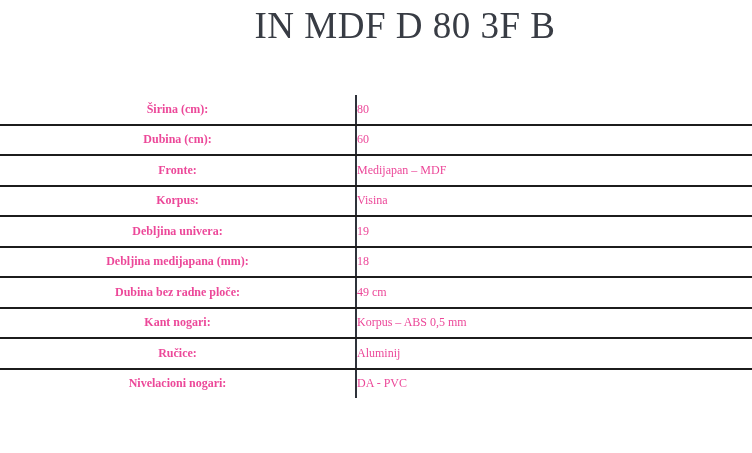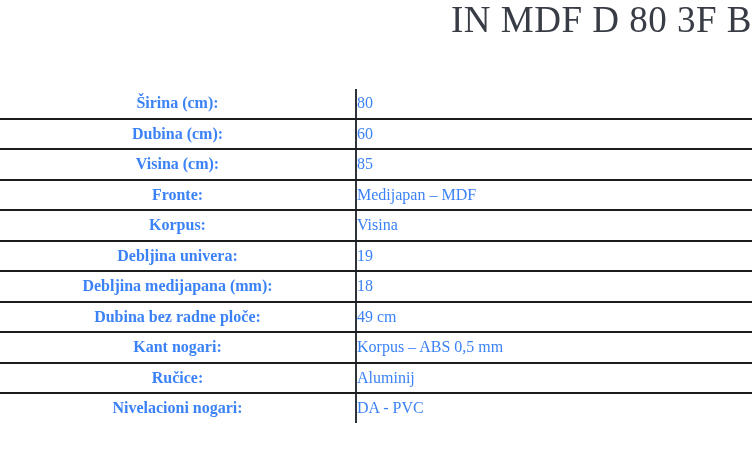--- a/index.html
+++ b/index.html
@@ -15,41 +15,42 @@
   }
   .page {
     width: 752px;
     height: 453px;
     background: #ffffff;
     position: relative;
     overflow: hidden;
   }
   .page-title {
     margin: 0;
+    padding-top: 6px;
     padding-left: 58px; 
-    text-align: right;
+    text-align: center;
     font-size: 37px;
     line-height: 40px;
     font-weight: 400;
     letter-spacing: 0.5px;
     color: #383c44;
     white-space: nowrap;
   }
   table.spec-table {
     border-collapse: collapse;
     table-layout: fixed;
     width: 752px;
     margin-top: 49px;
   }
   table.spec-table td {
     height: 28.5px;
     padding: 0;
     vertical-align: middle;
-    font-size: 16px;
-    color: #3b82f6;
+    font-size: 12px;
+    color: #ec4899;
     border-bottom: 2px solid #1c1c1c;
   }
   table.spec-table tr:last-child td {
     border-bottom: none;
   }
   td.label-cell {
     width: 355px;
     text-align: center;
     font-weight: 700;
     border-right: 2px solid #2e323a;
@@ -70,24 +71,20 @@
 
   <table class="spec-table">
     <tbody>
         <tr>
           <td class="label-cell">Širina (cm):</td>
           <td class="value-cell">80</td>
         </tr>
         <tr>
           <td class="label-cell">Dubina (cm):</td>
           <td class="value-cell">60</td>
-        </tr>
-        <tr>
-          <td class="label-cell">Visina (cm):</td>
-          <td class="value-cell">85</td>
         </tr>
         <tr>
           <td class="label-cell">Fronte:</td>
           <td class="value-cell">Medijapan – MDF</td>
         </tr>
         <tr>
           <td class="label-cell">Korpus:</td>
           <td class="value-cell">Visina</td>
         </tr>
         <tr>

